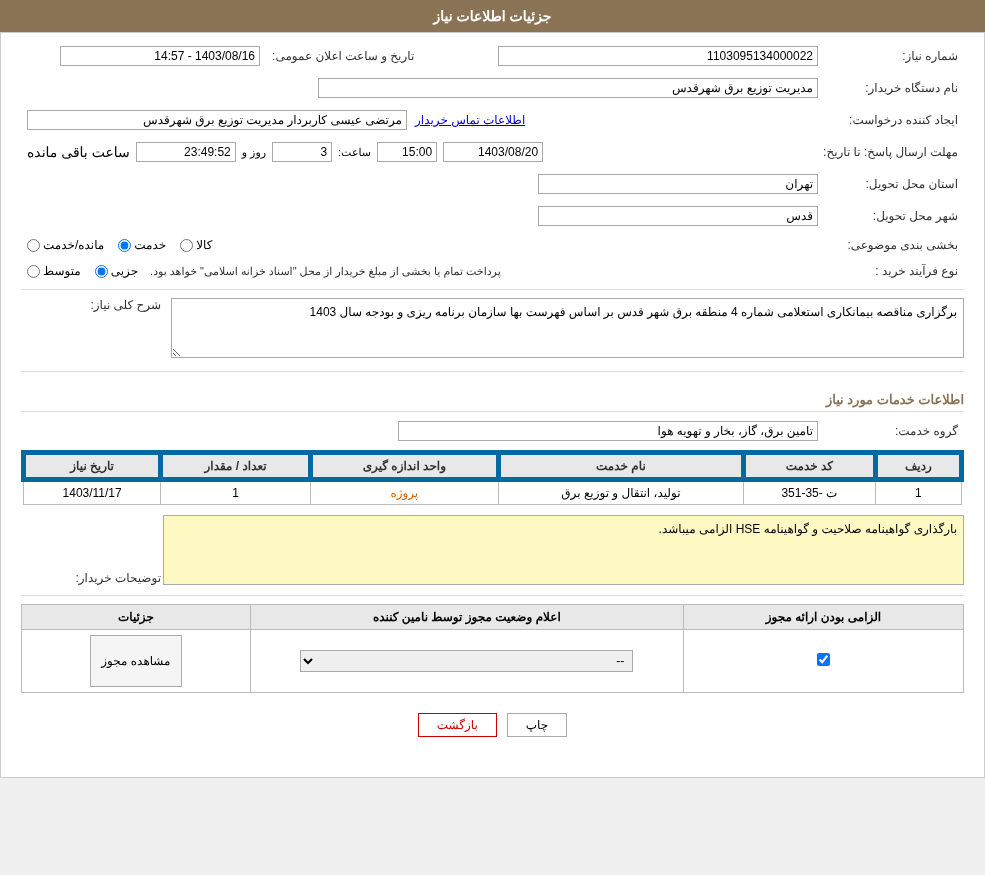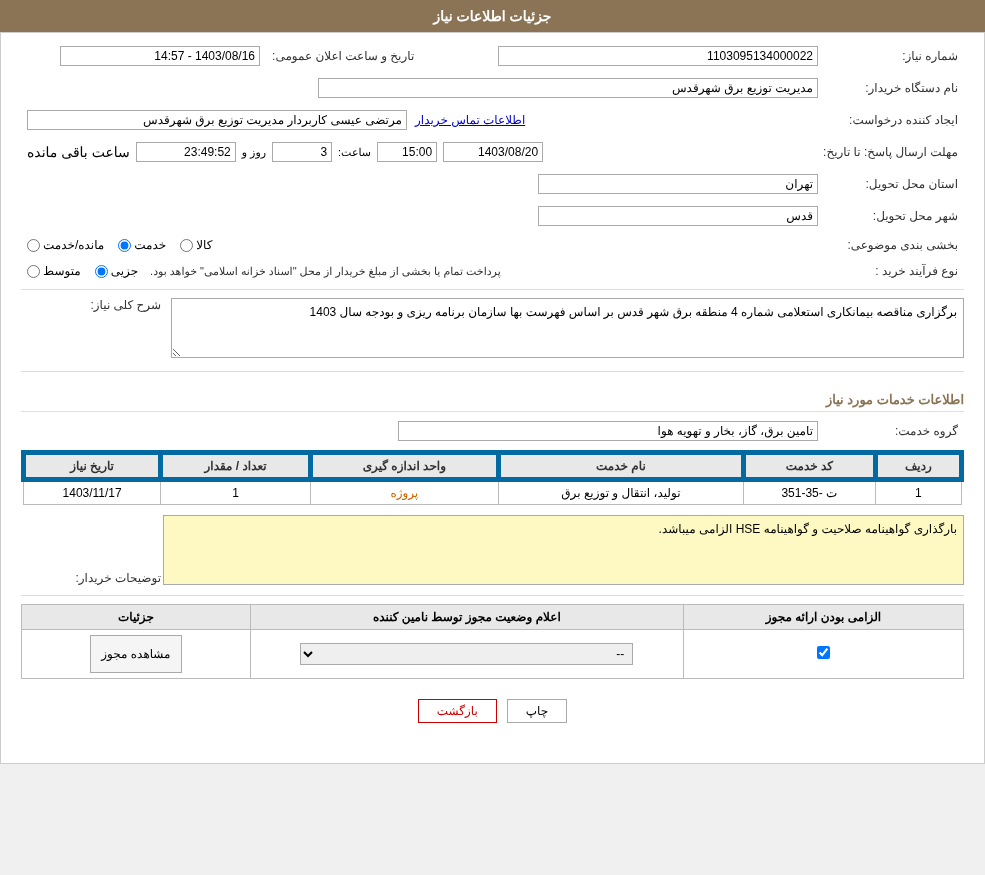--- a/index.html
+++ b/index.html
@@ -155,21 +155,21 @@
       border: 1px solid #aaa;
     }
     .btn-back {
       background: #fff;
       border: 1px solid #cc0000;
       color: #cc0000;
     }
     .btn-view {
       background: #f5f5f5;
       border: 1px solid #aaa;
-      padding: 11px 10px;
+      padding: 18px 10px;
     }
     .footer-btns {
       display: flex;
       justify-content: center;
       gap: 10px;
       margin-top: 20px;
       padding-bottom: 20px;
     }
     .relative-wrap {
       position: relative;

